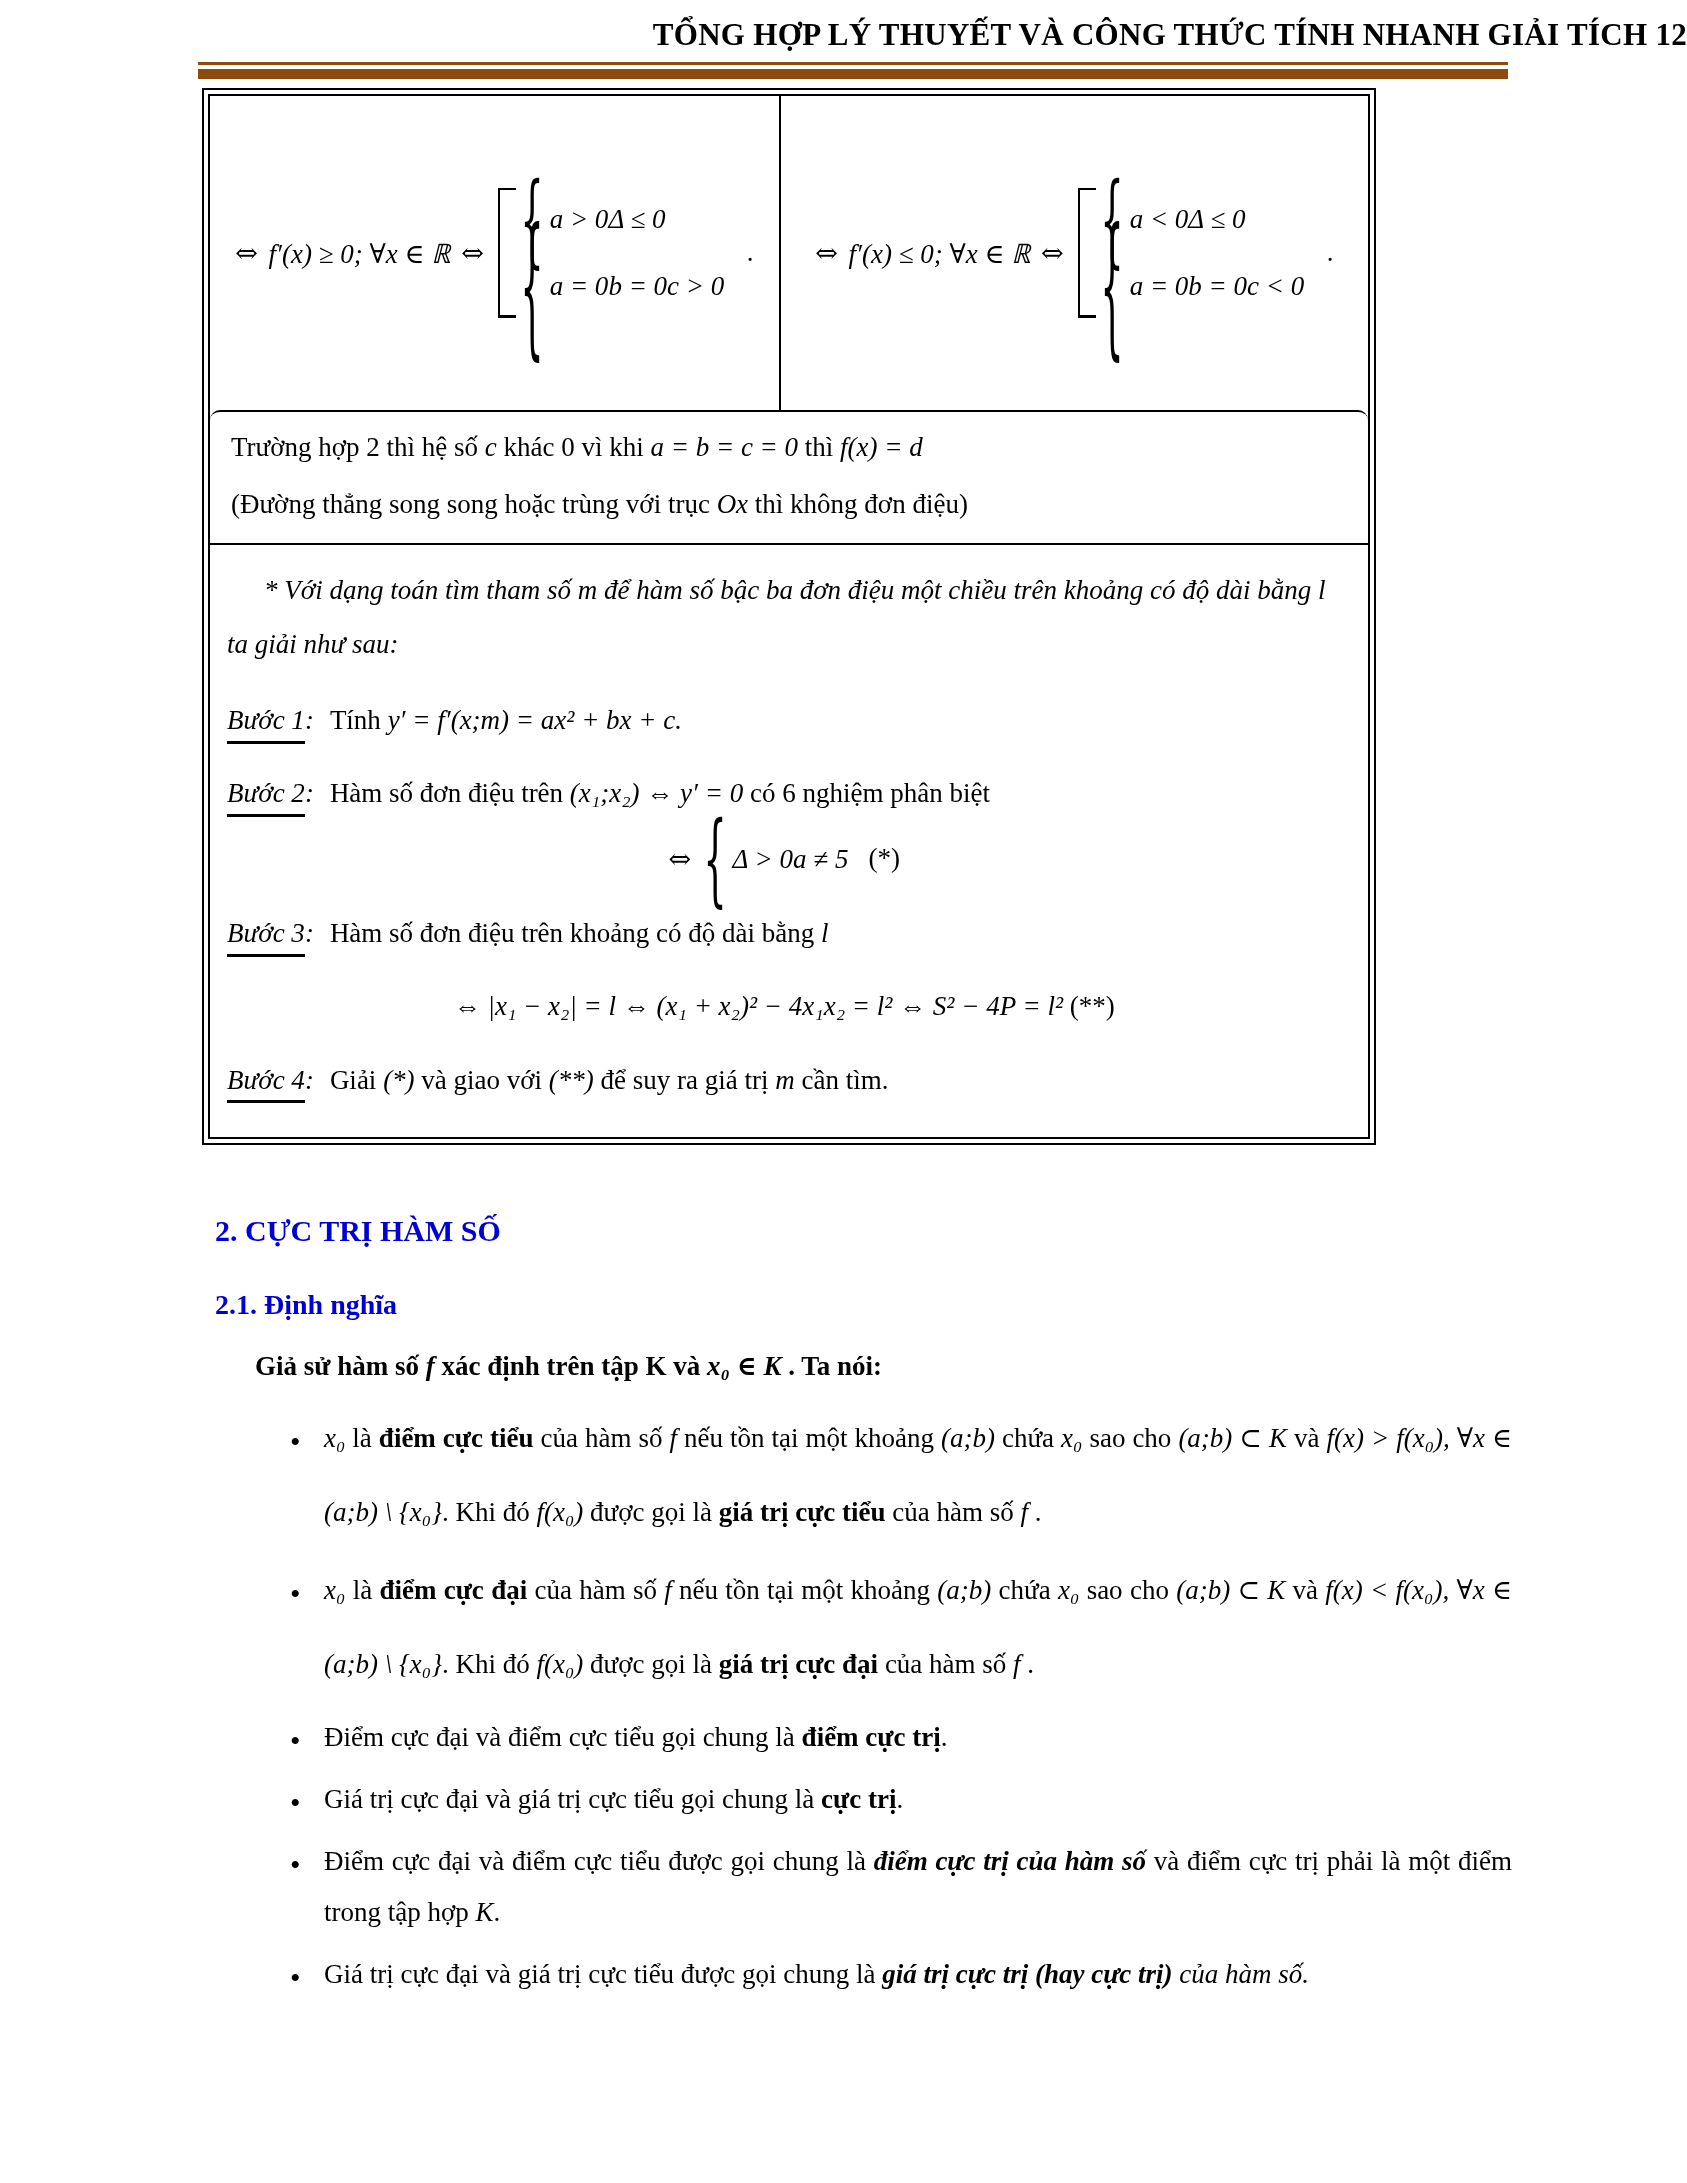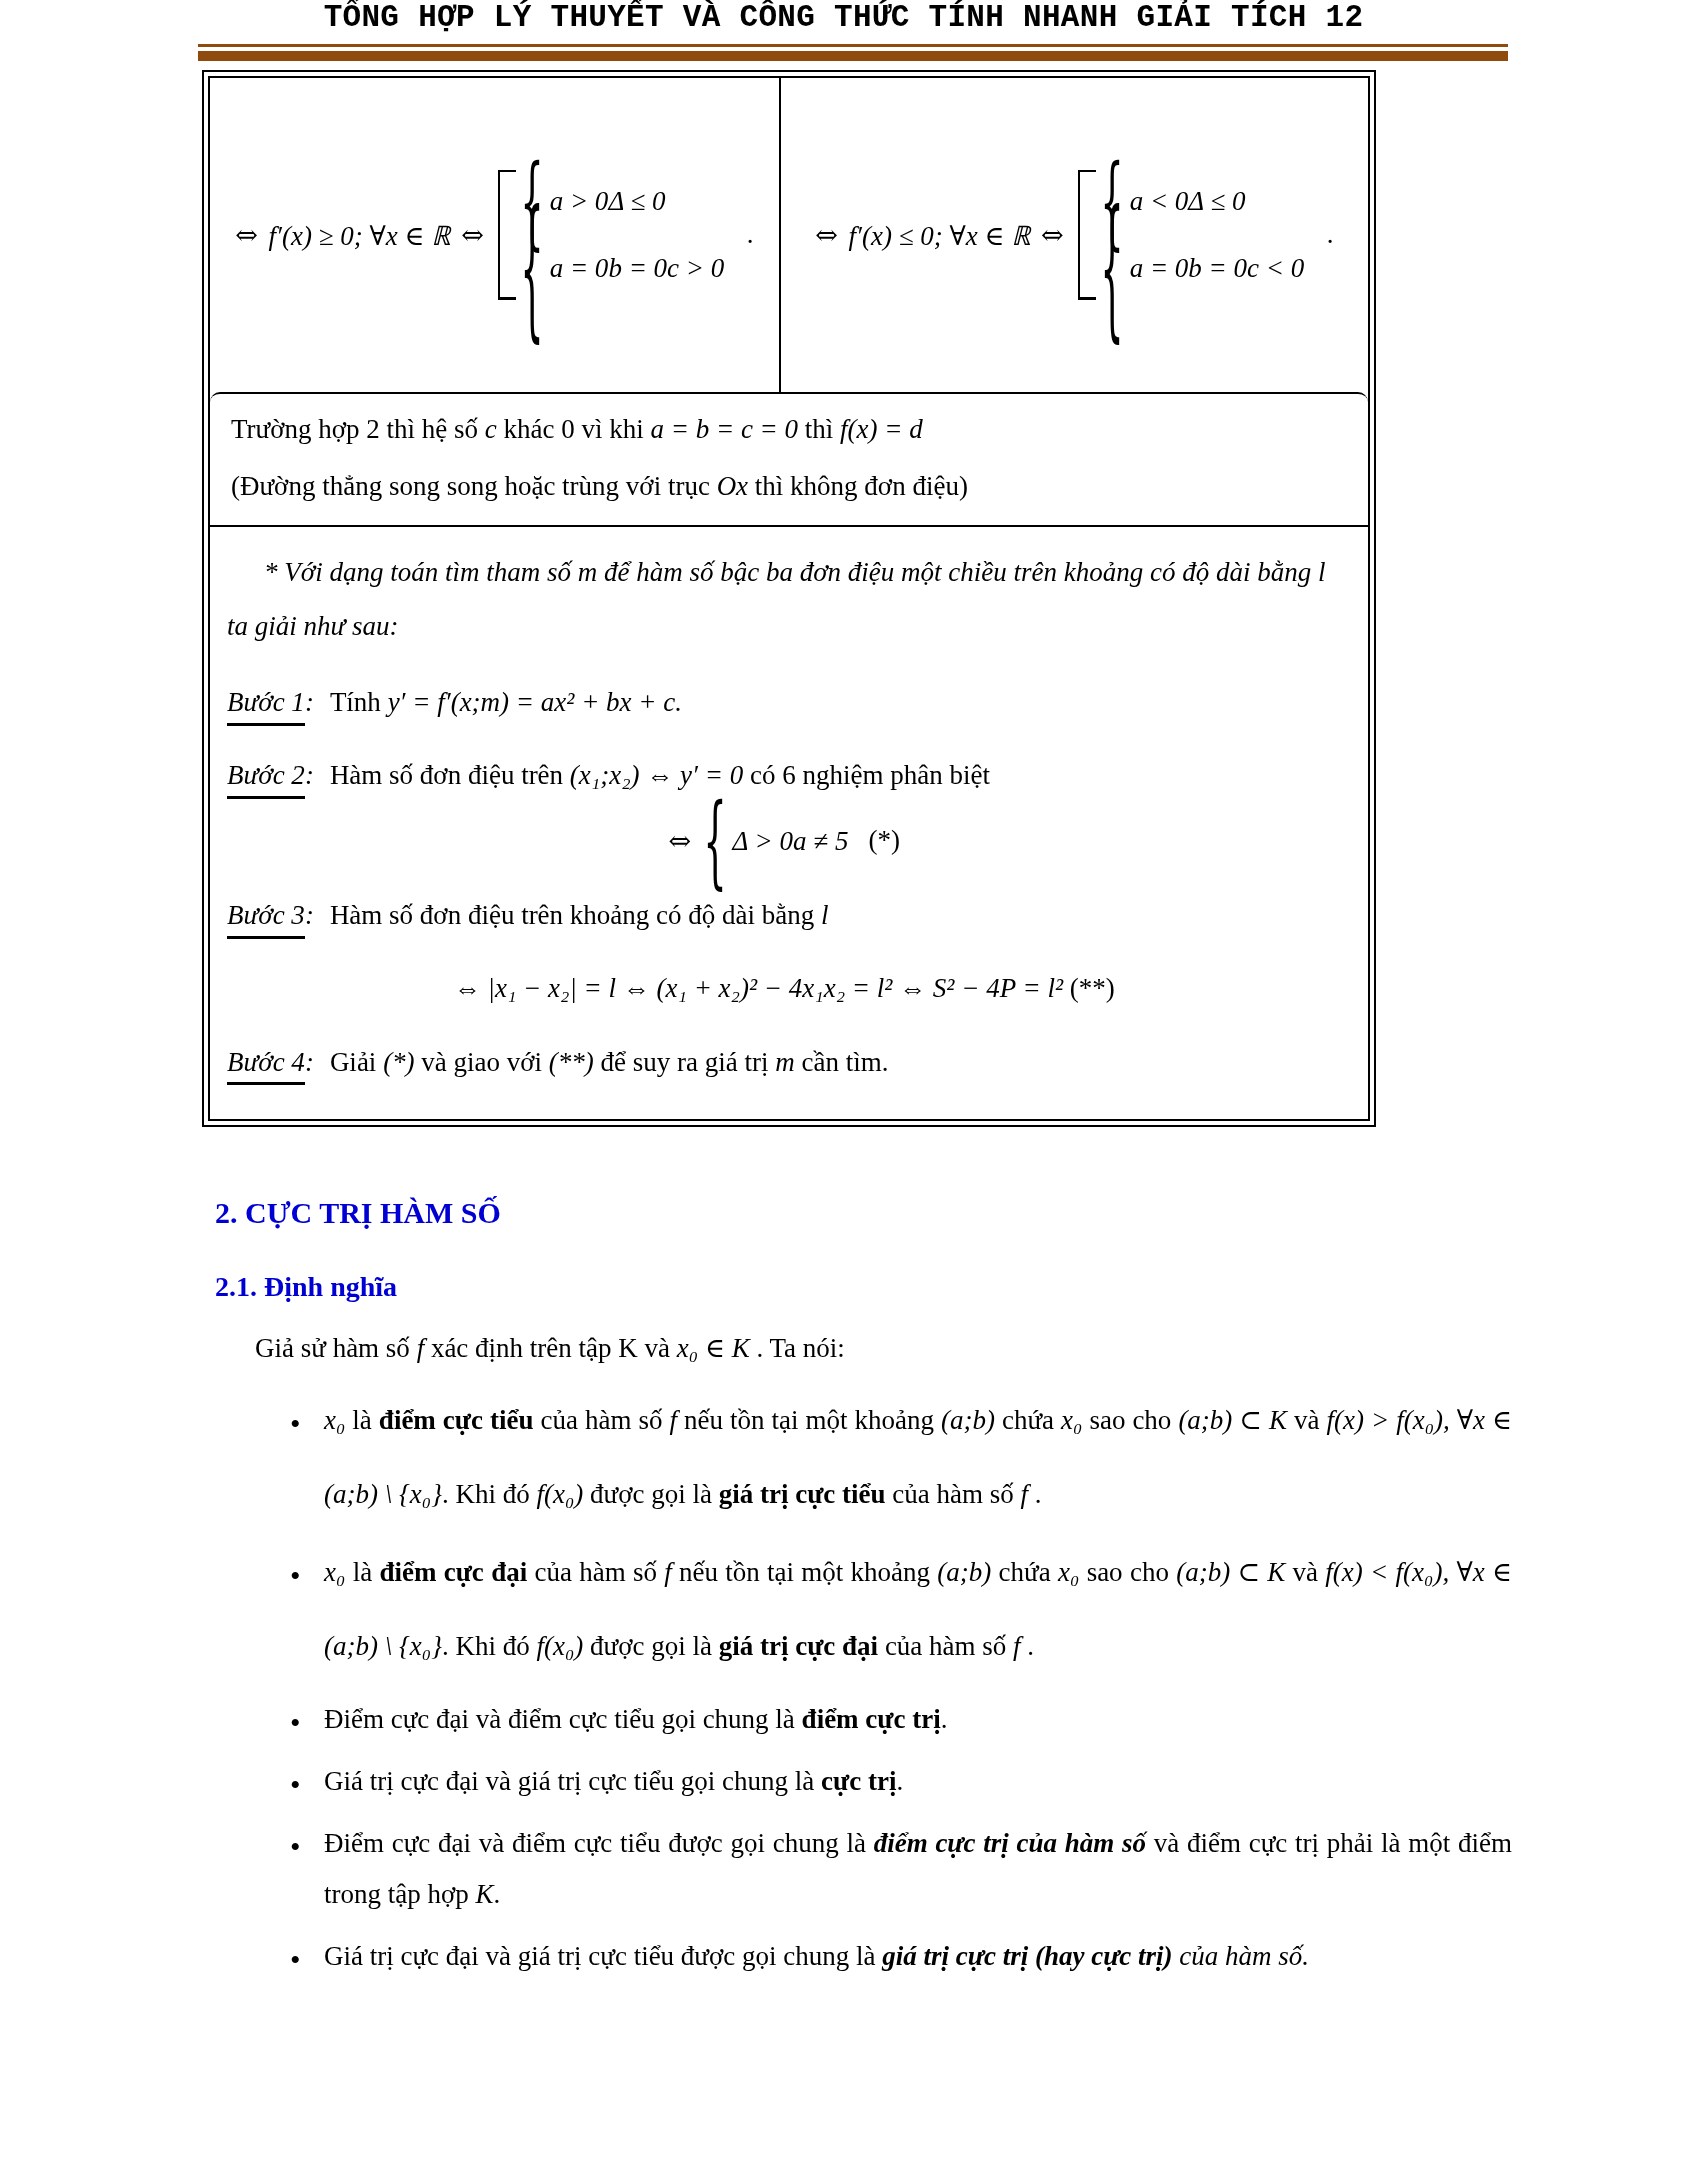--- a/index.html
+++ b/index.html
@@ -7,21 +7,21 @@
     --blue:#0000D4;
   }
   html,body{margin:0;padding:0;background:#e8e8e8;}
   .page{position:relative;width:1687px;height:2183px;margin:0 auto;background:#ffffff;
         color:#000;font-family:"Liberation Serif","DejaVu Serif",serif;overflow:hidden;}
   .rt-i{font-style:italic;}
   .rt-b{font-weight:700;}
   .rt-bi{font-weight:700;font-style:italic;}
 
   
-  .doc-title{text-align:center;font-size:31px;font-weight:700;letter-spacing:0.3px;font-family:Liberation Mono, monospace;}
+  .doc-title{padding-top:17px;text-align:right;font-size:31px;font-weight:700;letter-spacing:0.3px;}
   .title-rule{margin:9.3px 0 0 198px;width:1310px;border-top:3.3px solid var(--brown);}
   .title-rule::after{content:"";display:block;margin-top:4px;height:9.3px;background:var(--brown);}
 
   
   .box{margin:9.3px 0 0 202px;width:1174px;border:2.6px solid #000;padding:4px;box-sizing:border-box;}
   .box-inner{border:2px solid #000;}
 
   .row1{display:grid;grid-template-columns:49.3% 50.7%;}
   .cell{min-height:298px;display:flex;align-items:center;justify-content:center;padding:8px 0;}
   .cell-left{border-right:2px solid #000;}
@@ -57,21 +57,21 @@
   .step-body{margin-left:16px;}
   .star-row{display:flex;justify-content:center;align-items:center;margin-top:17px;}
   .star-row .arrow{margin-right:12px;}
   .tag{margin-left:20px;font-size:27px;}
   .formula3{text-align:center;margin-top:34px;font-size:27px;}
   .step-last{margin-top:41px;}
 
   
   .h2{margin:69px 0 0 215px;color:var(--blue);font-size:30px;font-weight:700;}
   .h3{margin:41px 0 0 215px;color:var(--blue);font-size:28px;font-weight:700;}
-  .sec-intro{margin:29px 8px 0 255px;font-size:27px;}
+  .sec-intro{margin:29px 8px 0 255px;font-size:27px;font-weight:bold;}
   .bullets{margin-top:18.5px;}
   .bullet{position:relative;margin-left:324px;width:1188px;font-size:27px;text-align:justify;}
   .bullet::before{content:"\2022";position:absolute;left:-34px;font-size:30px;}
   .bullet.tall{line-height:2.75;margin-top:4px;}
   .bullet.short{line-height:1.9;margin-top:10.6px;}
 </style>
 </head>
 <body>
 
 <div class="page">

